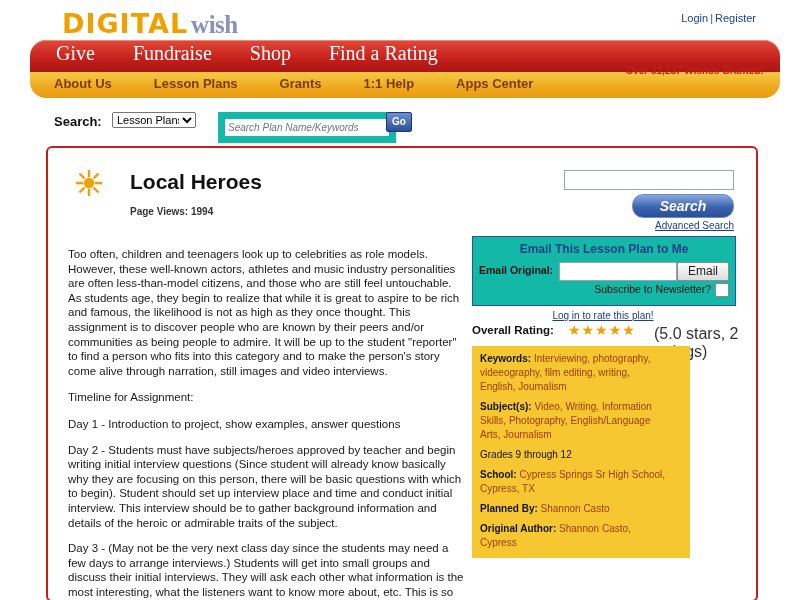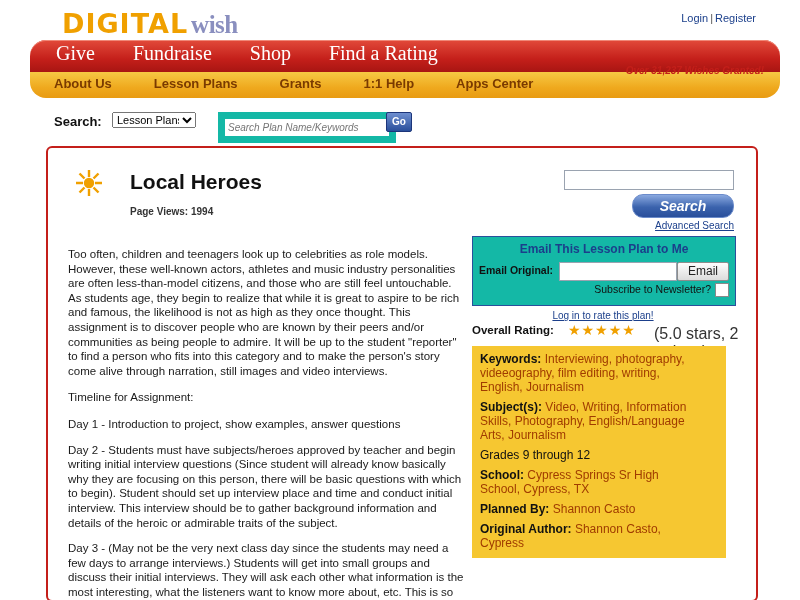--- a/index.html
+++ b/index.html
@@ -367,24 +367,24 @@
     top: 177px;
     font-size: 16px;
     color: #333;
   }
 
   
   .metabox {
     position: absolute;
     left: 424px;
     top: 198px;
-    width: 254px;
+    width: 218px;
     background: #f6c731;
     padding: 6px 24px 8px 8px;
-    font-size: 12px;
+    font-size: 10px;
     line-height: 14px;
     color: #111;
     box-sizing: border-box;
   }
   .metabox .k {
     font-weight: bold;
     color: #111;
   }
   .metabox .v {
     color: #a03c00;

